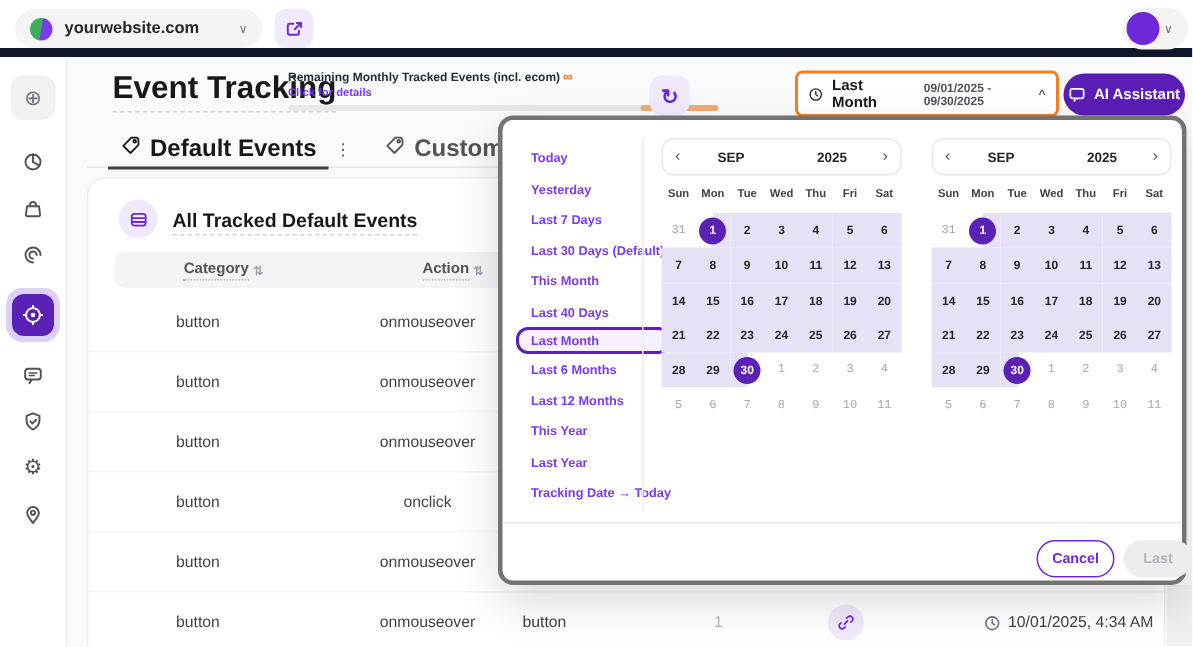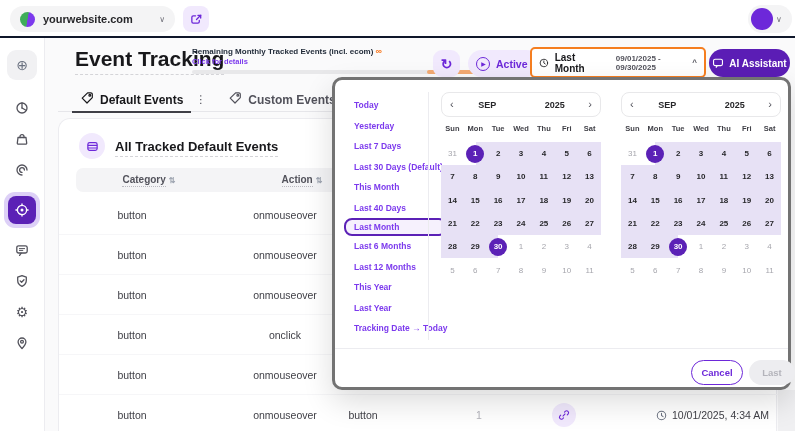--- a/index.html
+++ b/index.html
@@ -1,20 +1,20 @@
 <!DOCTYPE html>
 <html><head>
 <meta charset="utf-8">
 <style>
   * { margin:0; padding:0; box-sizing:border-box; }
   html,body { font-family:"Liberation Sans", sans-serif; background:#fff; }
   .app { position:relative; width:795px; height:431px; overflow:hidden; background:#fafafb; }
 
   
-  .topbar { position:absolute; left:0; top:0; width:795px; height:38px; background:#fff; border-bottom:2px solid #0f172a; z-index:5;text-decoration:underline; }
+  .topbar { position:absolute; left:0; top:0; width:795px; height:38px; background:#fff; border-bottom:6px solid #0f172a; z-index:5;text-decoration:underline; }
   .site-pill { position:absolute; left:10px; top:6px; height:26px; width:165px; background:#f4f4f5; border-radius:13px; display:flex; align-items:center; padding:0 10px; gap:8px; cursor:pointer; }
   .favicon { width:15px; height:15px; border-radius:50%; background:linear-gradient(100deg,#3fae5a 48%,#7c3aed 52%); }
   .site-label { font-size:11px; font-weight:700; color:#27272a; flex:1; }
   .chev { font-size:8px; color:#71717a; }
   .ext-btn { position:absolute; left:183px; top:6px; width:26px; height:26px; border:none; border-radius:8px; background:#f1e9fd; color:#6d28d9; cursor:pointer; display:flex; align-items:center; justify-content:center; }
   .avatar-pill { position:absolute; left:748px; top:5px; width:44px; height:28px; background:#f4f4f5; border-radius:14px; display:flex; align-items:center; padding:0 5px 0 3px; gap:3px; cursor:pointer; }
   .avatar { width:22px; height:22px; border-radius:50%; background:#6d28d9; }
 
   
   .sidebar { position:absolute; left:0; top:38px; width:45px; height:393px; background:#fff; border-right:1px solid #ececf0; z-index:4; display:flex; flex-direction:column; align-items:center; padding-top:12px; }
@@ -41,21 +41,21 @@
 
   .date-btn { position:absolute; left:530px; top:47px; width:176px; height:31px; background:#fff; border:2.5px solid #f57e20; border-radius:5px; display:flex; align-items:center; gap:6px; padding:0 7px; cursor:pointer; z-index:6; }
   .date-btn .preset { font-size:10px; font-weight:700; color:#18181b; }
   .date-btn .range { font-size:8px; font-weight:600; color:#52525b; margin-left:12px; }
   .date-btn .caret { font-size:8px; color:#52525b; font-weight:700; }
 
   .ai-btn { position:absolute; left:709px; top:49px; height:28px; width:81px; border:none; border-radius:14px; background:#5b1db5; color:#fff; display:flex; align-items:center; justify-content:center; gap:5px; font-size:10px; font-weight:700; cursor:pointer; z-index:1; }
 
   
   .tabs { position:absolute; left:58px; top:88px; width:719px; height:24px; border-bottom:1px solid #e6e6ea; display:flex; align-items:center; z-index:1; }
-  .tab { display:flex; align-items:center; gap:6px; font-size:12px; color:#52525b; font-weight:600; margin-left:22px; height:24px; cursor:pointer; position:relative; }
+  .tab { display:flex; align-items:center; gap:6px; font-size:16px; color:#52525b; font-weight:600; margin-left:22px; height:24px; cursor:pointer; position:relative; }
   .tab.on { color:#18181b; font-weight:700; }
   .tab.on::after { content:""; position:absolute; left:-8px; right:-8px; bottom:-1px; height:2px; background:#3f3f46; }
   .kebab { margin-left:12px; color:#52525b; font-size:11px; cursor:pointer; }
 
   
   .card { position:absolute; left:58px; top:118px; width:719px; height:313px; background:#fff; border:1px solid #ececf0; border-bottom:none; border-radius:12px 12px 0 0; z-index:1; }
   .card-head-icon { position:absolute; left:20px; top:14px; width:26px; height:26px; border-radius:50%; background:#f1e9fd; color:#6d28d9; display:flex; align-items:center; justify-content:center; }
   .card-title { position:absolute; left:56px; top:20px; font-size:13px; font-weight:700; color:#18181b; border-bottom:1.5px dashed #d4d4d8; padding-bottom:2px; }
   .thead { position:absolute; left:17px; top:49px; width:685px; height:24px; background:#f4f4f6; border-radius:7px; }
   .th { position:absolute; top:0; height:24px; display:flex; align-items:center; justify-content:center; gap:3px; font-size:10px; font-weight:600; color:#52525b; }
@@ -77,21 +77,21 @@
   .vdiv { position:absolute; left:93px; top:12px; height:248px; width:1px; background:#ececf0; }
 
   .cal { position:absolute; top:0; width:160px; }
   .cal-nav { position:absolute; top:12px; left:0; width:160px; height:25px; border:1px solid #e8e8ea; border-radius:8px; display:flex; align-items:center; padding:0 8px; }
   .cal-nav .mo,.cal-nav .yr { flex:1; text-align:center; font-size:9px; font-weight:700; color:#27272a; }
   .cal-nav .nav { font-size:11px; color:#52525b; cursor:pointer; line-height:1; }
   .dow { position:absolute; top:44px; left:0; width:160px; display:grid; grid-template-columns:repeat(7,1fr); }
   .dow span { text-align:center; font-size:7.5px; font-weight:700; color:#3f3f46; }
   .grid { position:absolute; top:62px; left:0; width:160px; display:grid; grid-template-columns:repeat(7,1fr); }
   .day { height:23.3px; display:flex; align-items:center; justify-content:center; font-size:8px; font-weight:700; color:#27272a; cursor:pointer; }
-  .day.m { color:#a6a6ad; font-weight:500; }
+  .day.m { color:#a6a6ad; font-weight:500;font-family:Liberation Mono, monospace; }
   .day.r { background:#e7e1f5; }
   .day.s { background:linear-gradient(to right, transparent 50%, #e7e1f5 50%); }
   .day.e { background:linear-gradient(to right, #e7e1f5 50%, transparent 50%); }
   .day.s i, .day.e i { width:18px; height:18px; background:#5b21b6; color:#fff; border-radius:50%; font-style:normal; display:flex; align-items:center; justify-content:center; }
 
   .pop-div { position:absolute; left:0; top:268px; width:453px; height:1px; background:#ececf0; }
   .cancel-btn { position:absolute; left:356px; top:280px; width:52px; height:25px; border:1.5px solid #6d28d9; background:#fff; color:#6d28d9; border-radius:13px; font-size:9.5px; font-weight:700; cursor:pointer; }
   .apply-btn { position:absolute; left:414px; top:280px; width:46px; height:25px; border:none; background:#ededf0; color:#b4b4bb; border-radius:13px; font-size:9.5px; font-weight:700; cursor:default; }
 
   .scroll-strip { position:absolute; left:778px; top:390px; width:17px; height:41px; background:#f0f0f2; z-index:2; }
@@ -189,24 +189,20 @@
     </nav>
 
   <h1 class="page-title">Event Tracking</h1>
   <div class="quota-label"><span>Remaining Monthly Tracked Events (incl. ecom)</span><span class="quota-inf">∞</span></div>
   <a class="quota-link">Click for details</a>
   <div class="quota-bar">
       <span class="seg"></span>
     </div>
 
   <button class="refresh-btn">↻</button>
-  <div class="active-pill">
-    <span class="play-circ">▶</span>
-    <span class="lbl">Active</span>
-  </div>
 
   <div class="date-btn">
     <svg width="12" height="12" viewBox="0 0 14 14" fill="none" stroke="#27272a" stroke-width="1.3" stroke-linecap="round">
         <circle cx="7" cy="7" r="5.4"></circle>
         <path d="M7 4 v3 l2 1.4"></path>
       </svg>
     <span class="preset">Last Month</span>
     <span class="range">09/01/2025 - 09/30/2025</span>
     <span class="caret">^</span>
   </div>

